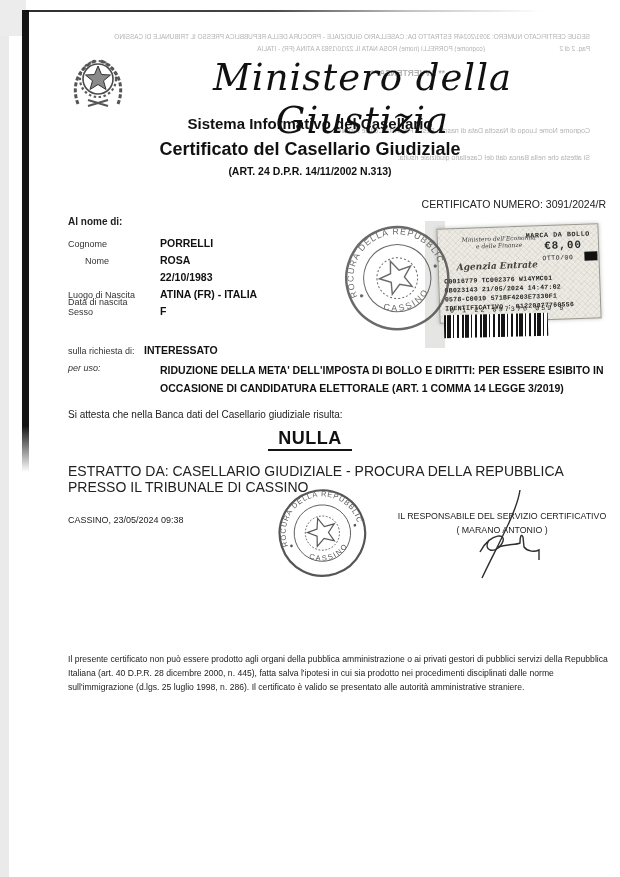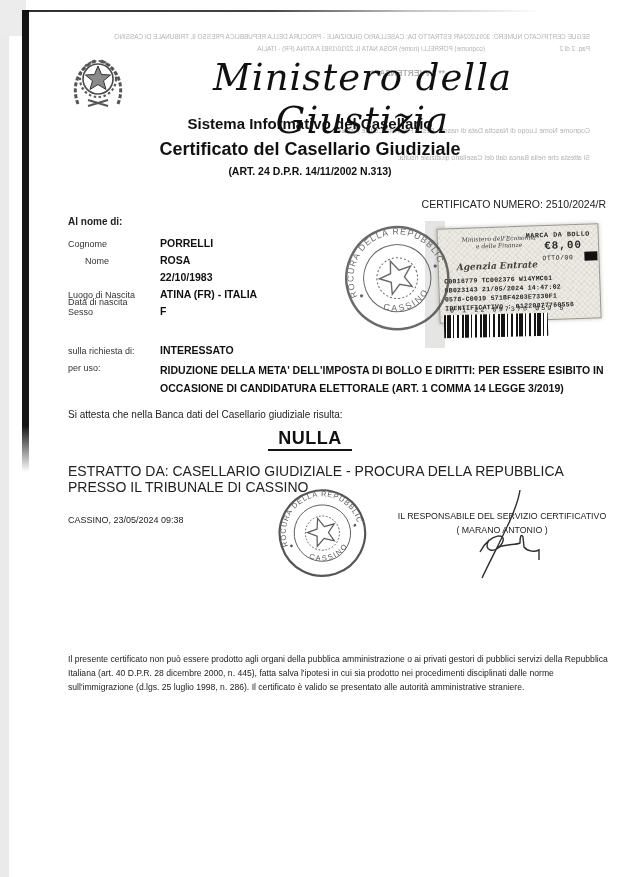--- a/index.html
+++ b/index.html
@@ -89,21 +89,21 @@
     <path d="M20,52 L40,46 M20,46 L40,52" stroke="#555" stroke-width="2.2" fill="none"></path>
   </svg>
 </div>
 
 <div class="abs ministry-script" style="left:130px;top:56px;width:465px;">Ministero della Giustizia</div>
 
 <div class="abs title-center" style="top:115px;font-size:15px;">Sistema Informativo del Casellario</div>
 <div class="abs title-center" style="top:139px;font-size:18px;">Certificato del Casellario Giudiziale</div>
 <div class="abs title-center" style="top:165px;font-size:10.5px;">(ART. 24 D.P.R. 14/11/2002 N.313)</div>
 
-<div class="abs cert-number">CERTIFICATO NUMERO: 2510/2024/R</div>
+<div class="abs cert-number">CERTIFICATO NUMERO: 3091/2024/R</div>
 
 <div class="abs" style="left:68px;top:216px;font-size:10px;color:#222;font-weight:bold;">Al nome di:</div>
 
 <div class="abs lbl" style="left:68px;top:239px;">Cognome</div>
 <div class="abs val" style="left:160px;top:237px;">PORRELLI</div>
 <div class="abs lbl" style="left:68px;top:256px;padding-left:17px;">Nome</div>
 <div class="abs val" style="left:160px;top:254px;">ROSA</div>
 <div class="abs lbl" style="left:68px;top:273px;margin-top:24px;">Data di nascita</div>
 <div class="abs val" style="left:160px;top:271px;">22/10/1983</div>
 <div class="abs lbl" style="left:68px;top:290px;">Luogo di Nascita</div>
@@ -142,22 +142,22 @@
       <textPath href="#s1bot" startOffset="50%" text-anchor="middle">CASSINO</textPath>
     </text>
     <polygon points="55,37 59.5,48.5 71.5,49 62,56.5 65.5,68 55,61.5 44.5,68 48,56.5 38.5,49 50.5,48.5" fill="none" stroke="#4a4a4a" stroke-width="1.4"></polygon>
     <circle cx="55" cy="55" r="20" fill="none" stroke="#4a4a4a" stroke-width="1" stroke-dasharray="2,2"></circle>
     <circle cx="16" cy="58" r="1.6" fill="#4a4a4a"></circle>
       <circle cx="94" cy="58" r="1.6" fill="#4a4a4a"></circle>
   </svg>
 </div>
 
 <div class="abs lbl" style="left:68px;top:346px;">sulla richiesta di:</div>
-<div class="abs val" style="left:160px;top:344px;">INTERESSATO</div>
-<div class="abs lbl" style="left:68px;top:363px;">per uso:</div>
+<div class="abs val" style="left:144px;top:344px;">INTERESSATO</div>
+<div class="abs lbl" style="left:68px;top:363px;font-style:italic;">per uso:</div>
 <div class="abs val" style="left:160px;top:361px;width:452px;line-height:1.75;">RIDUZIONE DELLA META' DELL'IMPOSTA DI BOLLO E DIRITTI: PER ESSERE ESIBITO IN OCCASIONE DI CANDIDATURA ELETTORALE (ART. 1 COMMA 14 LEGGE 3/2019)</div>
 
 <div class="abs" style="left:68px;top:409px;font-size:10px;color:#222;">Si attesta che nella Banca dati del Casellario giudiziale risulta:</div>
 <div class="abs title-center" style="top:428px;font-weight:normal;"><span class="nulla">NULLA</span></div>
 <div class="abs" style="left:68px;top:463px;font-size:14px;color:#222;">ESTRATTO DA: CASELLARIO GIUDIZIALE - PROCURA DELLA REPUBBLICA PRESSO IL TRIBUNALE DI CASSINO</div>
 
 <div class="abs" style="left:68px;top:515px;font-size:9px;color:#222;">CASSINO, 23/05/2024 09:38</div>
 
 <div class="abs stamp-svg" style="left:276px;top:486px;transform:rotate(-18deg);opacity:.88;">
   <svg width="94" height="94" viewBox="0 0 110 110">

